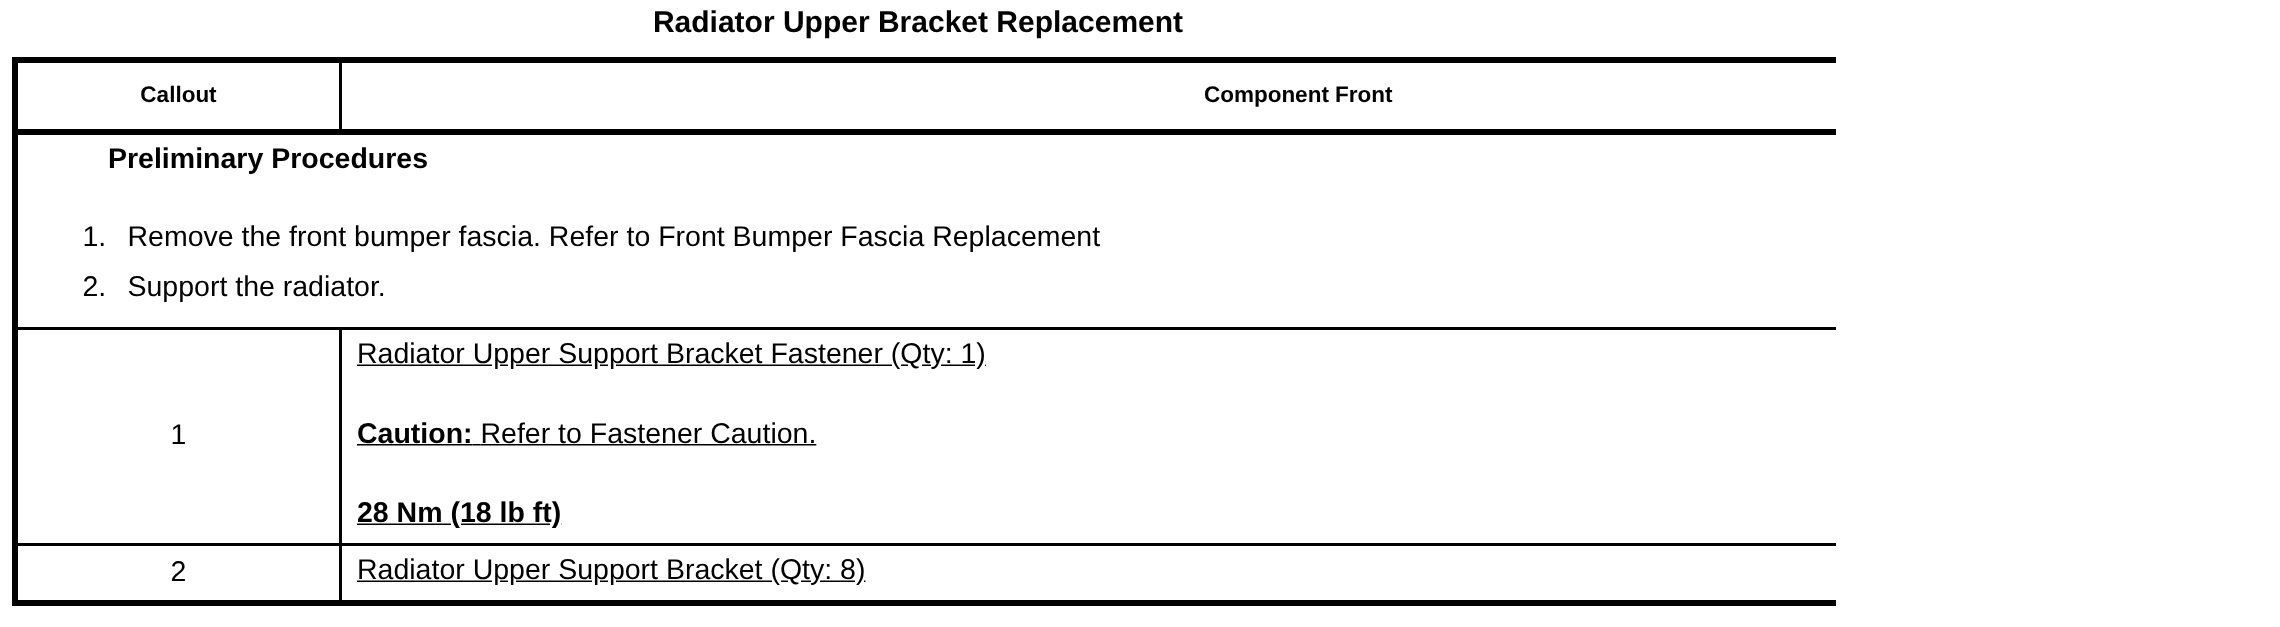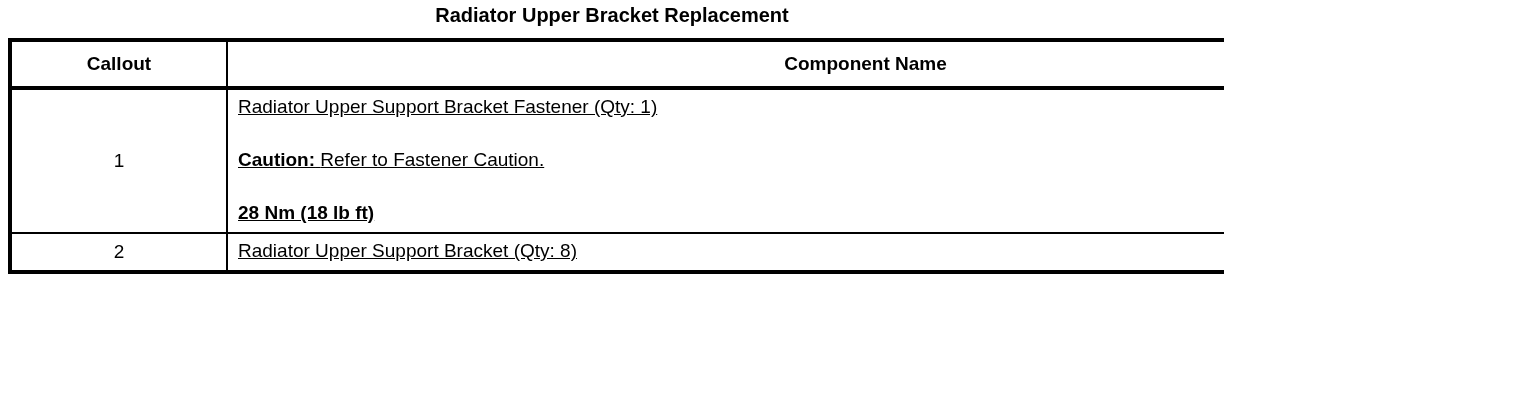--- a/index.html
+++ b/index.html
@@ -26,21 +26,21 @@
   }
   table.spec-table {
     border-collapse: collapse;
     table-layout: fixed;
     width: 1499px;
     margin-left: 8px;
     border: 4px solid #000000;
   }
   col.col-callout { width: 217px; }
   th {
-    font-size: 19px;
+    font-size: 15px;
     font-weight: bold;
     text-align: center;
     vertical-align: middle;
     line-height: 22px;
     padding: 11px 8px;
     border-bottom: 4px solid #000000;
   }
   th.callout-header { border-right: 2px solid #000000; }
   td { font-size: 19px; vertical-align: middle; }
   tr.data-row td { border-top: 2px solid #000000; }
@@ -85,24 +85,37 @@
   <div class="doc-title">Radiator Upper Bracket Replacement</div>
 
   <table class="spec-table">
     <colgroup>
       <col class="col-callout">
       <col class="col-component">
     </colgroup>
     <thead>
       <tr>
         <th class="callout-header">Callout</th>
-        <th>Component Name</th>
+        <th>Component Front</th>
       </tr>
     </thead>
     <tbody>
+      <tr class="data-row">
+        <td class="prelim-cell" colspan="2">
+          <p class="prelim-heading">Preliminary Procedures</p>
+          <ol class="steps">
+            <li>
+              <span class="step-num">1.</span><span>Remove the front bumper fascia. Refer to Front Bumper Fascia Replacement</span>
+            </li>
+            <li>
+              <span class="step-num">2.</span><span>Support the radiator.</span>
+            </li>
+          </ol>
+        </td>
+      </tr>
       <tr class="data-row">
         <td class="callout-cell">1</td>
         <td class="component-cell">
           <p>Radiator Upper Support Bracket Fastener (Qty: 1)</p>
           <p>
             <span class="bold">Caution:</span>
             <span>Refer to Fastener Caution.</span>
           </p>
           <p class="bold">28 Nm (18 lb ft)</p>
         </td>

